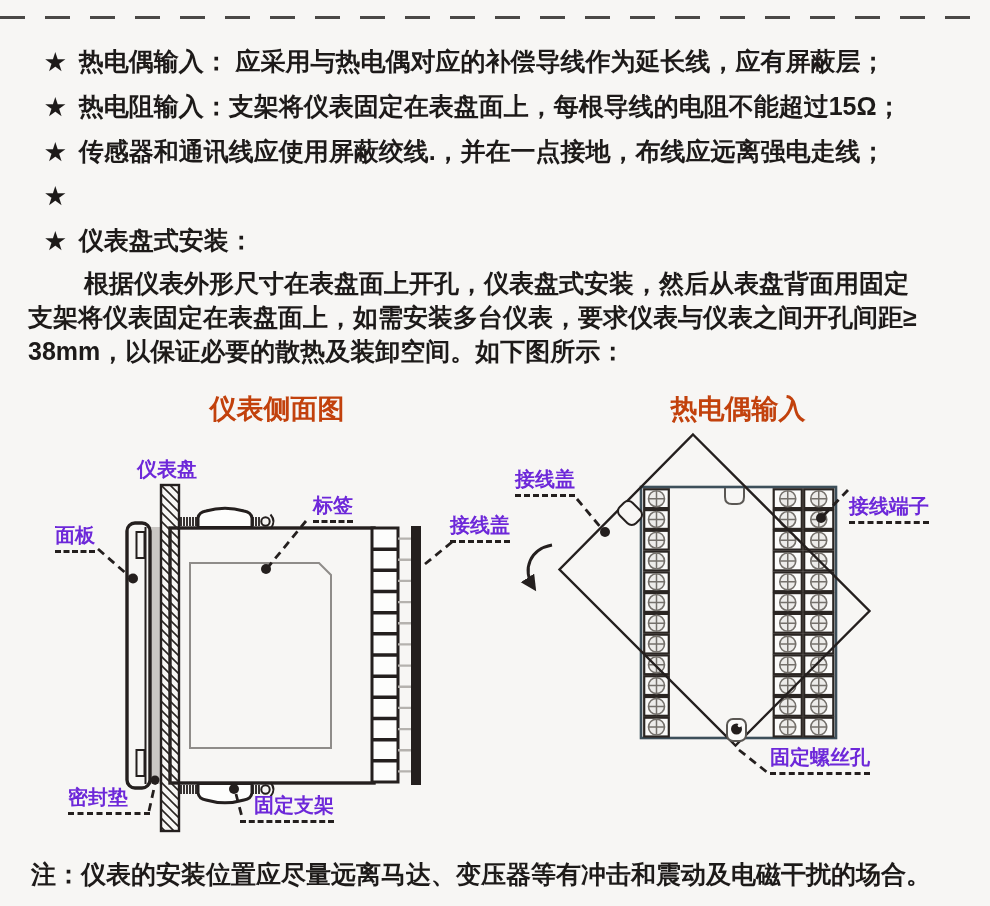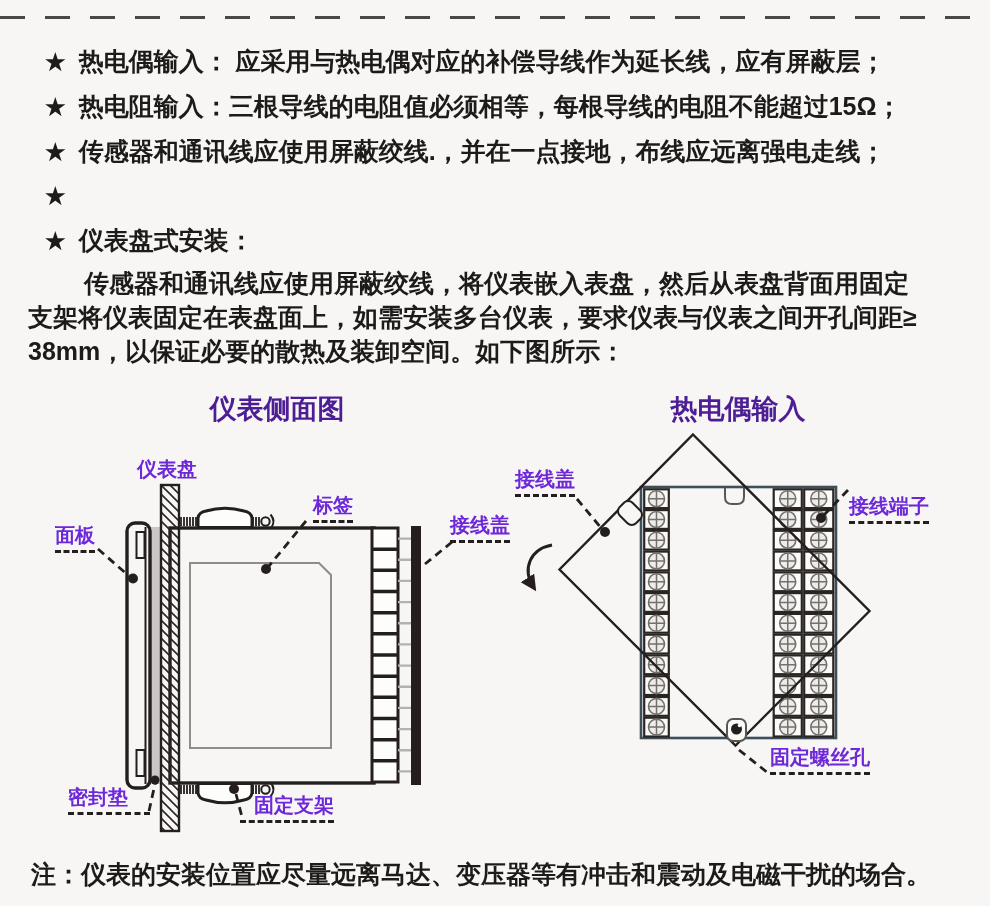--- a/index.html
+++ b/index.html
@@ -12,21 +12,21 @@
     background:repeating-linear-gradient(90deg,#4a4846 0 25px,transparent 25px 45px);
   }
   .bullets{position:absolute;left:45px;top:46px;width:920px;}
   .bullet-row{display:flex;align-items:baseline;gap:13px;margin-bottom:13px;
     font-size:25px;font-weight:700;line-height:31px;white-space:nowrap;}
   .bullet-row .star{font-size:23px;}
   .para{position:absolute;left:28px;top:266px;width:940px;
     font-size:25px;font-weight:700;line-height:34px;}
   .para .indent{text-indent:56px;}
   .fig-title{position:absolute;top:391px;width:240px;text-align:center;
-    font-family:"Liberation Serif",serif;font-size:27px;font-weight:700;color:#4c1d95;}
+    font-family:"Liberation Serif",serif;font-size:27px;font-weight:700;color:#c2410c;}
   .fig-title.left{left:157px;}
   .fig-title.right{left:618px;}
   .diag-label{position:absolute;font-size:20px;font-weight:700;color:#6d28d9;
     line-height:22px;white-space:nowrap;}
   .underlined{border-bottom:3px dashed #241f1e;padding-bottom:4px;}
   .note{position:absolute;left:31px;top:858px;font-size:25px;font-weight:700;white-space:nowrap;}
   svg.diagrams{position:absolute;left:0;top:0;pointer-events:none;}
 </style>
 </head>
 <body>
@@ -35,37 +35,37 @@
 
   <div class="dashed-top"></div>
 
   <div class="bullets">
     <div class="bullet-row">
       <span class="star">★</span>
       <span>热电偶输入： 应采用与热电偶对应的补偿导线作为延长线，应有屏蔽层；</span>
     </div>
     <div class="bullet-row">
       <span class="star">★</span>
-      <span>热电阻输入：三根导线的电阻值必须相等，每根导线的电阻不能超过15Ω；</span>
+      <span>热电阻输入：支架将仪表固定在表盘面上，每根导线的电阻不能超过15Ω；</span>
     </div>
     <div class="bullet-row">
       <span class="star">★</span>
       <span>传感器和通讯线应使用屏蔽绞线.，并在一点接地，布线应远离强电走线；</span>
     </div>
     <div class="bullet-row">
       <span class="star">★</span>
     </div>
     <div class="bullet-row">
       <span class="star">★</span>
       <span>仪表盘式安装：</span>
     </div>
   </div>
 
   <div class="para">
-    <div class="indent">传感器和通讯线应使用屏蔽绞线，将仪表嵌入表盘，然后从表盘背面用固定</div>
+    <div class="indent">根据仪表外形尺寸在表盘面上开孔，仪表盘式安装，然后从表盘背面用固定</div>
     <div>支架将仪表固定在表盘面上，如需安装多台仪表，要求仪表与仪表之间开孔间距≥</div>
     <div>38mm，以保证必要的散热及装卸空间。如下图所示：</div>
   </div>
 
   <div class="fig-title left">仪表侧面图</div>
   <div class="fig-title right">热电偶输入</div>
 
   <svg class="diagrams" width="990" height="906" viewBox="0 0 990 906">
     <defs>
       <pattern id="hatch" patternUnits="userSpaceOnUse" width="9" height="9">

